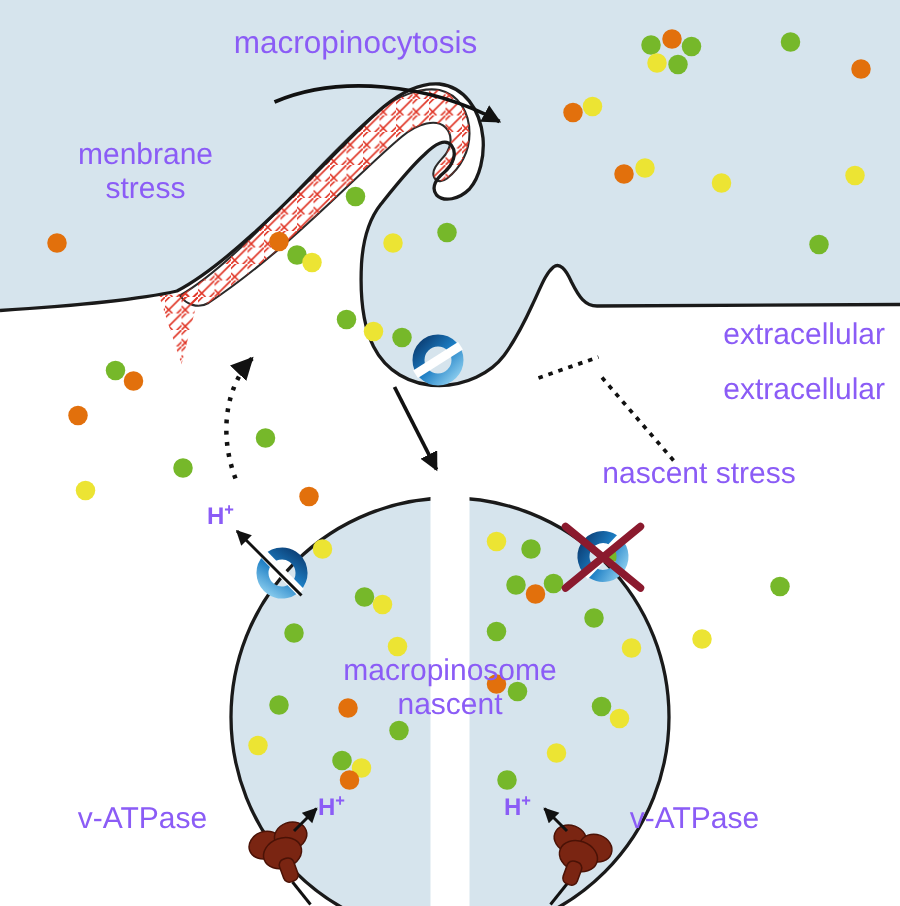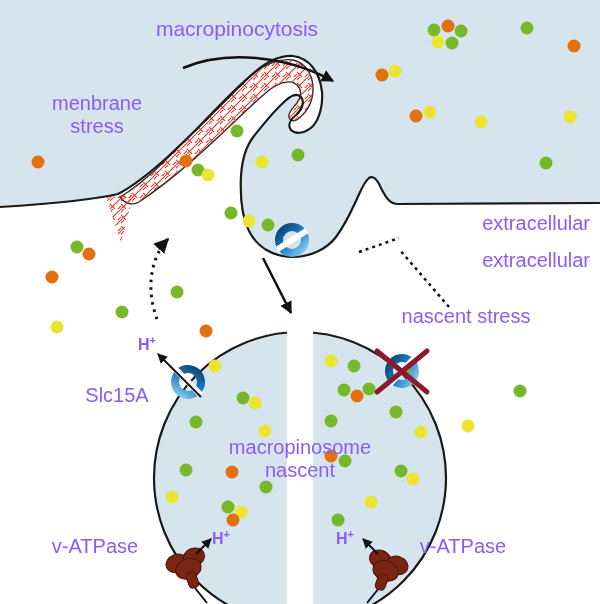--- a/index.html
+++ b/index.html
@@ -180,21 +180,20 @@
   <div class="lbl center" style="left:97px;top:92px">
     <div>menbrane</div>
     <div>stress</div>
   </div>
 
   <div class="lbl rightal" style="right:10px;top:175px">extracellular</div>
   <div class="lbl rightal" style="right:10px;top:212px">extracellular</div>
 
   <div class="lbl center" style="left:466px;top:305px">nascent stress</div>
 
-  <div class="lbl center" style="left:117px;top:384px">Slc15A</div>
 
   <div class="lbl center" style="left:300px;top:436px">
     <div>macropinosome</div>
     <div>nascent</div>
   </div>
 
   <div class="lbl center" style="left:95px;top:535px">v-ATPase</div>
   <div class="lbl center" style="left:463px;top:535px">v-ATPase</div>
 
   <div class="lbl hp center" style="left:147px;top:329px"><span>H</span><sup>+</sup></div>

